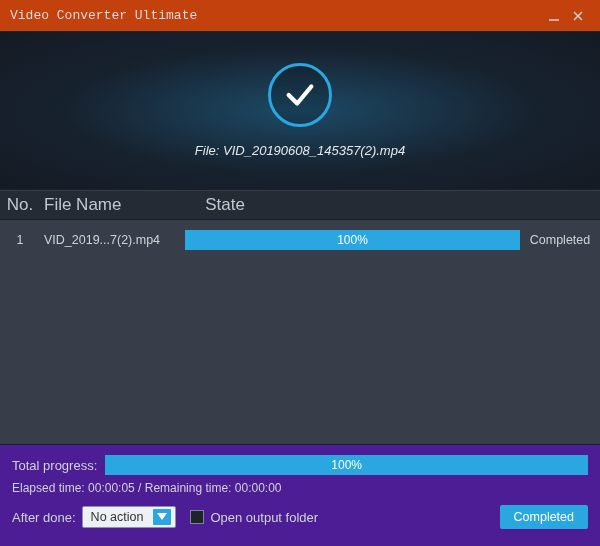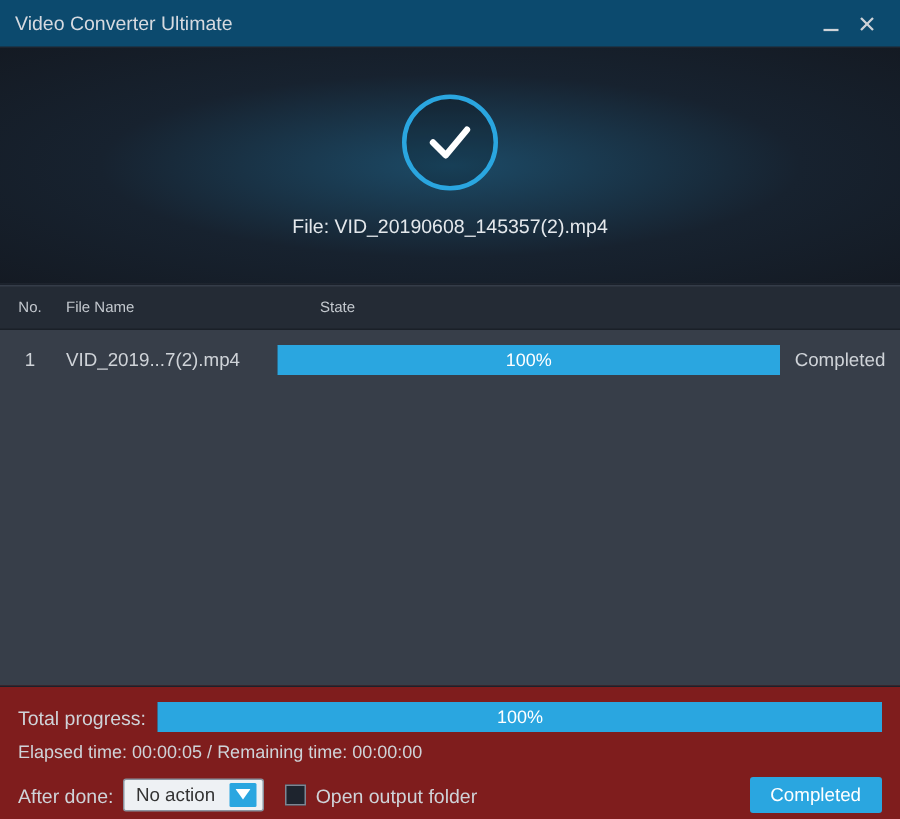--- a/index.html
+++ b/index.html
@@ -15,61 +15,63 @@
   .window {
     width: 600px;
     height: 546px;
     background: #2b323d;
     display: flex;
     flex-direction: column;
     border-radius: 4px;
   }
   .titlebar {
     height: 32px;
-    background: #0c4a6e;
+    background: #c2410c;
     display: flex;
     align-items: center;
     padding: 0 10px;
     border-bottom: 1px solid #1e242e;
+    font-family: Liberation Mono, monospace;
   }
   .titlebar .title { color: #d6dae0; font-size: 13px; }
   .titlebar .spacer { flex: 1; }
   .titlebar .win-btn {
     width: 24px; height: 24px;
     display: flex; align-items: center; justify-content: center;
     cursor: pointer; color: #cfd3d8;
   }
   .hero {
     height: 158px;
     background: radial-gradient(ellipse at center, #1c4a66 0%, #17222f 55%, #141a23 100%);
     display: flex;
     flex-direction: column;
     align-items: center;
     justify-content: center;
     border-bottom: 1px solid #1b212b;
+    font-style: italic;
   }
   .check-circle {
     width: 64px; height: 64px;
     border: 3px solid #2aa6e0;
     border-radius: 50%;
     display: flex; align-items: center; justify-content: center;
     margin-bottom: 14px;
     background: rgba(0,0,0,0.15);
   }
   .check-circle svg { stroke: #ffffff; }
   .hero-line { color: #e4e8ec; font-size: 13px; margin-top: 2px; }
   .table-header {
     display: flex;
     align-items: center;
     height: 30px;
     background: #242b35;
     color: #c3c8ce;
     border-top: 1px solid #343c48;
     border-bottom: 1px solid #1a2028;
-    font-size: 10px;
+    font-size: 17px;
   }
   .col-no { width: 40px; text-align: center; }
   .col-name { width: 145px; padding-left: 4px; }
   .col-progress { flex: 1; text-align: center; }
   .col-state { width: 80px; text-align: center; }
   .table-body {
     flex: 1;
     background: #373e49;
     overflow: auto;
   }
@@ -92,23 +94,23 @@
     position: absolute; left: 0; top: 0; bottom: 0;
     background: #2aa6e0;
     width: 100%;
   }
   .progress-label {
     position: absolute; inset: 0;
     display: flex; align-items: center; justify-content: center;
     color: #ffffff; font-size: 12px;
   }
   .footer {
-    background: #7f1d1d;
+    background: #4c1d95;
     border-top: 1px solid #1b212b;
-    padding: 10px 12px 4px 12px;
+    padding: 10px 12px 17px 12px;
   }
   .footer-row1 {
     display: flex; align-items: center; margin-bottom: 6px;
   }
   .footer-row1 .label { margin-right: 8px; }
   .footer-row1 .bar-wrap { flex: 1; }
   .footer-row2 { color: #cfd3d8; font-size: 12px; margin-bottom: 10px; }
   .footer-row3 { display: flex; align-items: center; }
   .footer-row3 .label { margin-right: 6px; }
   .select {

